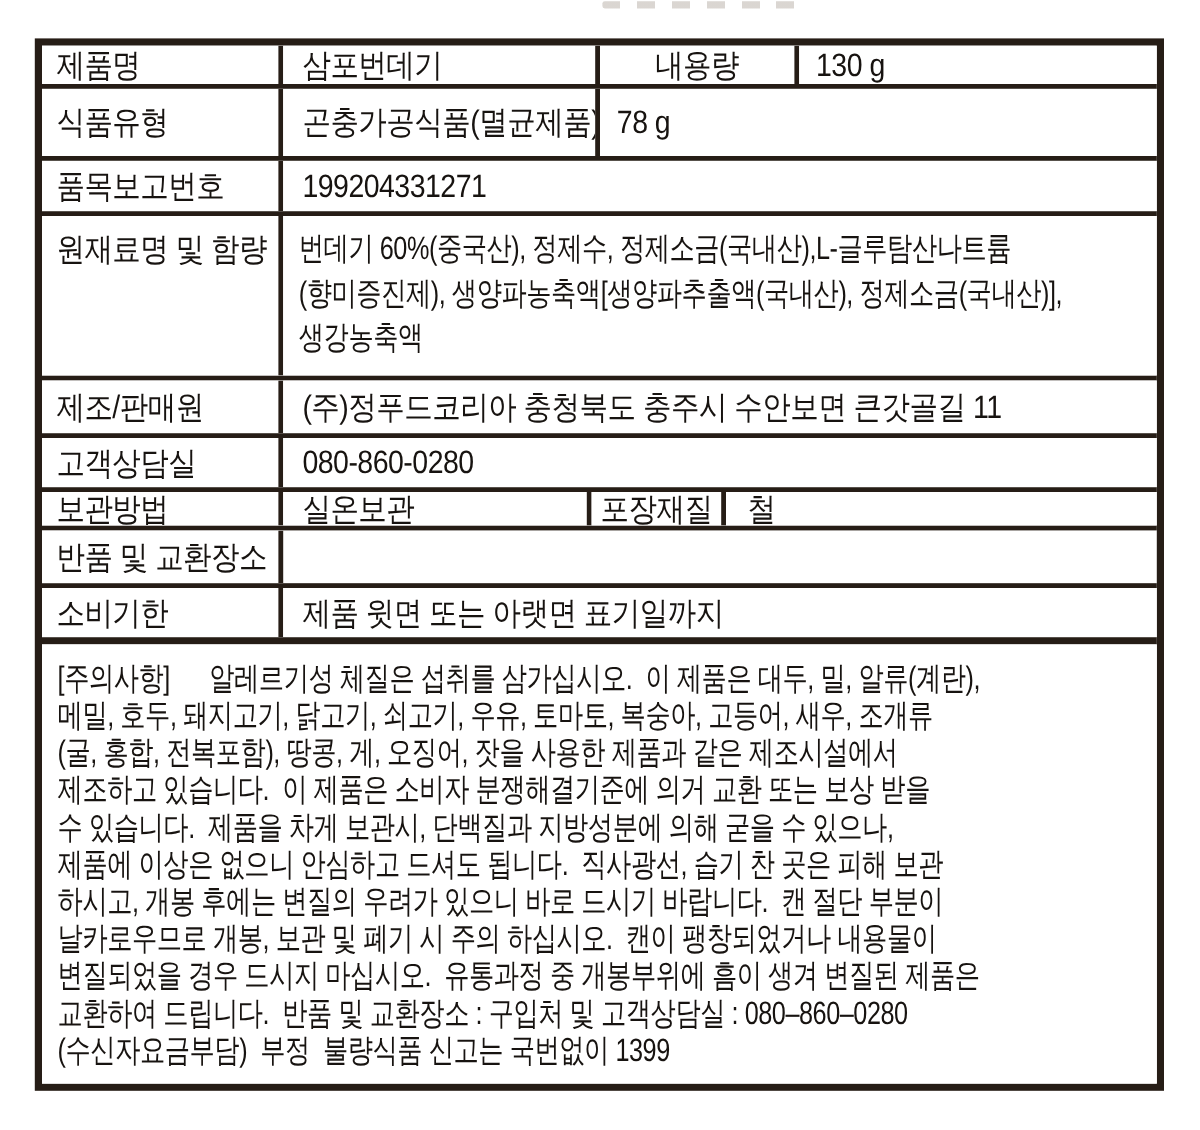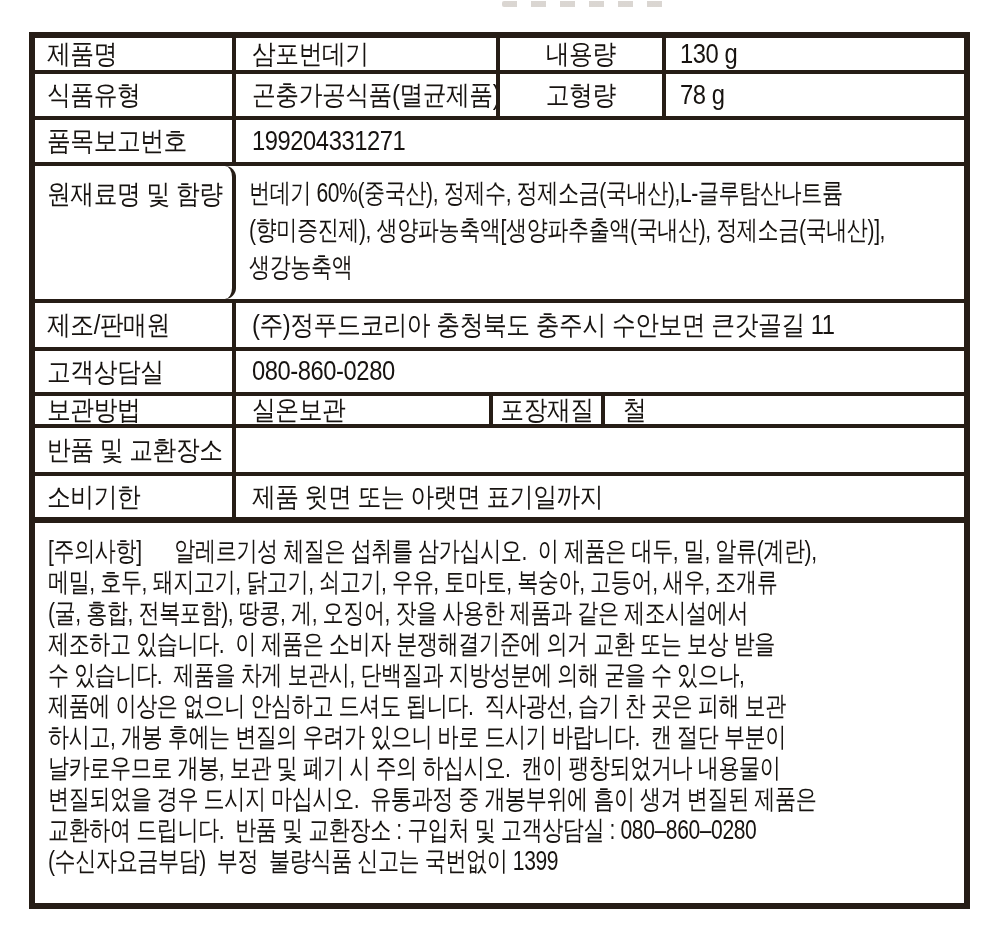--- a/index.html
+++ b/index.html
@@ -14,37 +14,37 @@
     position:absolute; left:502px; top:1px; width:170px; height:6px;
     background:repeating-linear-gradient(90deg,#d4cfca 0 15px, transparent 15px 29px);
     border-radius:2px; opacity:.85;
   }
   .box {
     position:absolute; left:29px; top:32px; width:941px; height:877px;
     border:6px solid var(--bc); background:#ffffff;
     display:flex; flex-direction:column;
   }
   .row { display:flex; border-bottom:4px solid var(--bc); overflow:hidden; flex:0 0 auto; }
-  .r1{height:36px} .r2{height:46px} .r3{height:46px} .r4{height:137px}
+  .r1{height:36px} .r2{height:60px} .r3{height:46px} .r4{height:137px}
   .r5{height:48px} .r6{height:45px} .r7{height:32px} .r8{height:48px}
   .r9{height:47px; border-bottom-width:6px}
   .cell { display:flex; align-items:center; border-right:4px solid var(--bc); overflow:hidden; flex:0 0 auto; background:#fff; }
   .cell.last { flex:1 1 auto; border-right:none; }
   .wa{width:201px} .wb{width:264px} .wc{width:166px} .wb7{width:257px} .wc7{width:112px}
   .lab{padding-left:12px}
   .val{padding-left:16px}
   .ctr{justify-content:center}
   .pd{padding-left:14px}
   .pd7{padding-left:18px}
   .tx {
     display:inline-block; white-space:pre; font-size:27px; letter-spacing:-0.5px;
     transform:scaleX(0.88); transform-origin:0 50%;
   }
   .ctr .tx { transform-origin:50% 50%; }
-  .top { align-items:flex-start; padding-top:10px;border-radius:11px; }
+  .top { align-items:flex-start; padding-top:10px; }
   .cell-ing { display:block; padding-top:9px;padding-left:13px; }
   .ing-line { height:37px; line-height:37px; }
   .ing-line .tx { transform:scaleX(0.78); }
   .notice { flex:1 1 auto; padding:13px 8px 0 13px; overflow:hidden; background:#fff; }
   .nline {
     height:31px; line-height:31px; white-space:pre; font-size:27px; letter-spacing:-0.5px;
     transform:scaleX(0.78); transform-origin:0 50%;
   }
 </style>
 </head>
@@ -70,23 +70,20 @@
           <span class="tx">130 g</span>
         </div>
     </div>
 
     <div class="row r2">
       <div class="cell lab wa">
           <span class="tx">식품유형</span>
         </div>
       <div class="cell val wb">
           <span class="tx">곤충가공식품(멸균제품)</span>
-        </div>
-      <div class="cell ctr wc">
-          <span class="tx">고형량</span>
         </div>
       <div class="cell pd last">
           <span class="tx">78 g</span>
         </div>
     </div>
 
     <div class="row r3">
       <div class="cell lab wa">
           <span class="tx">품목보고번호</span>
         </div>

